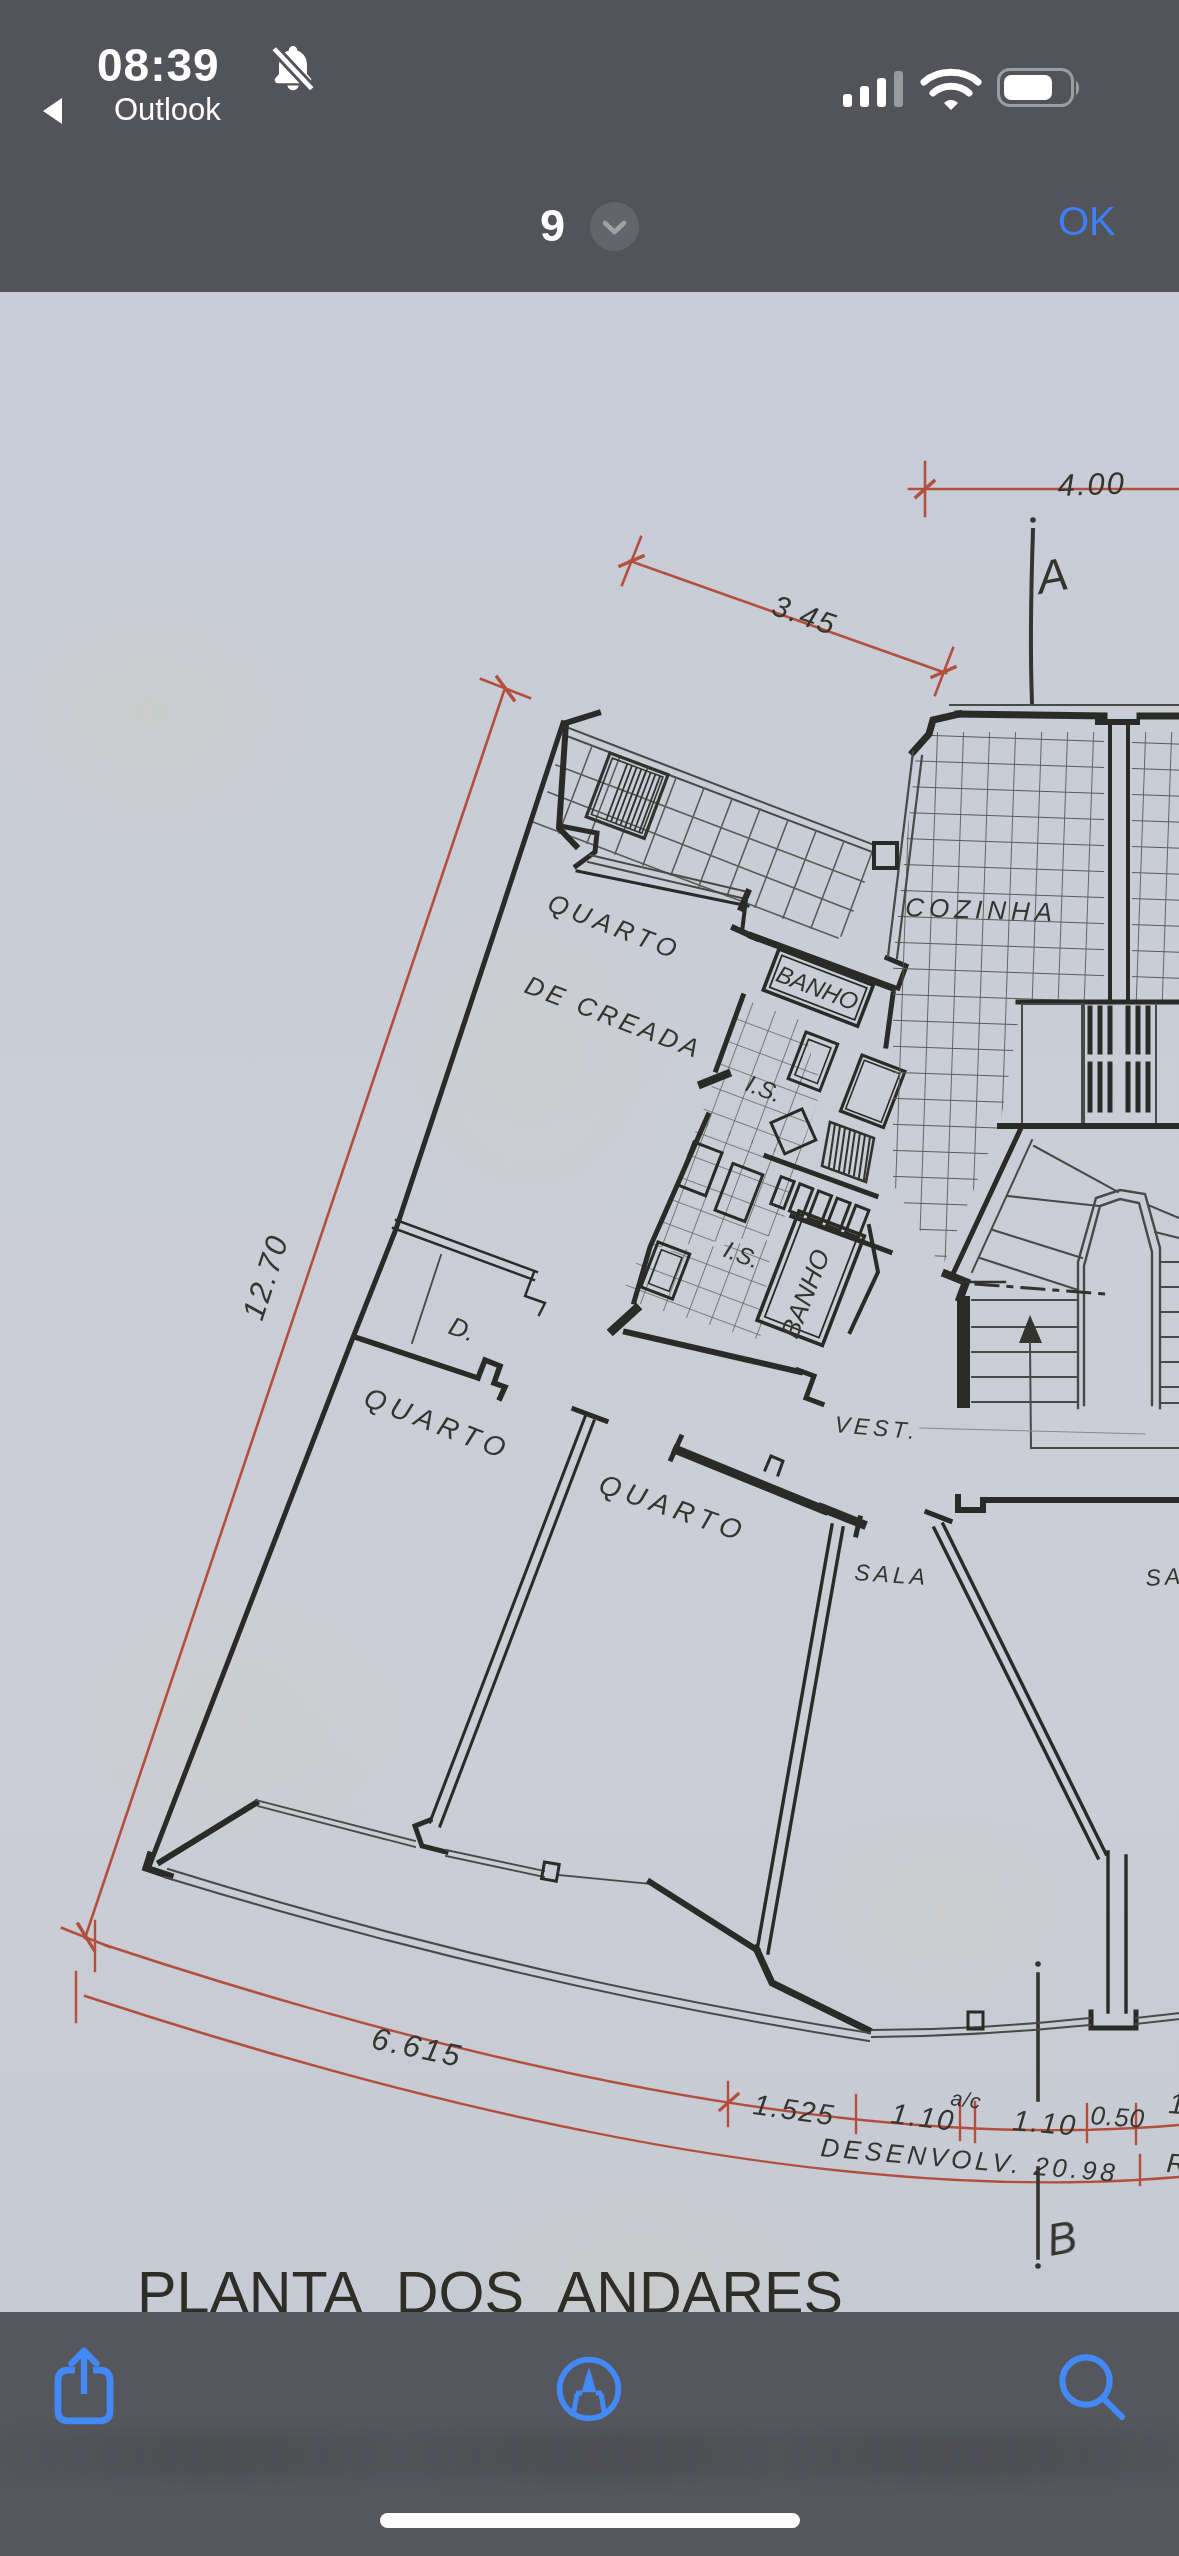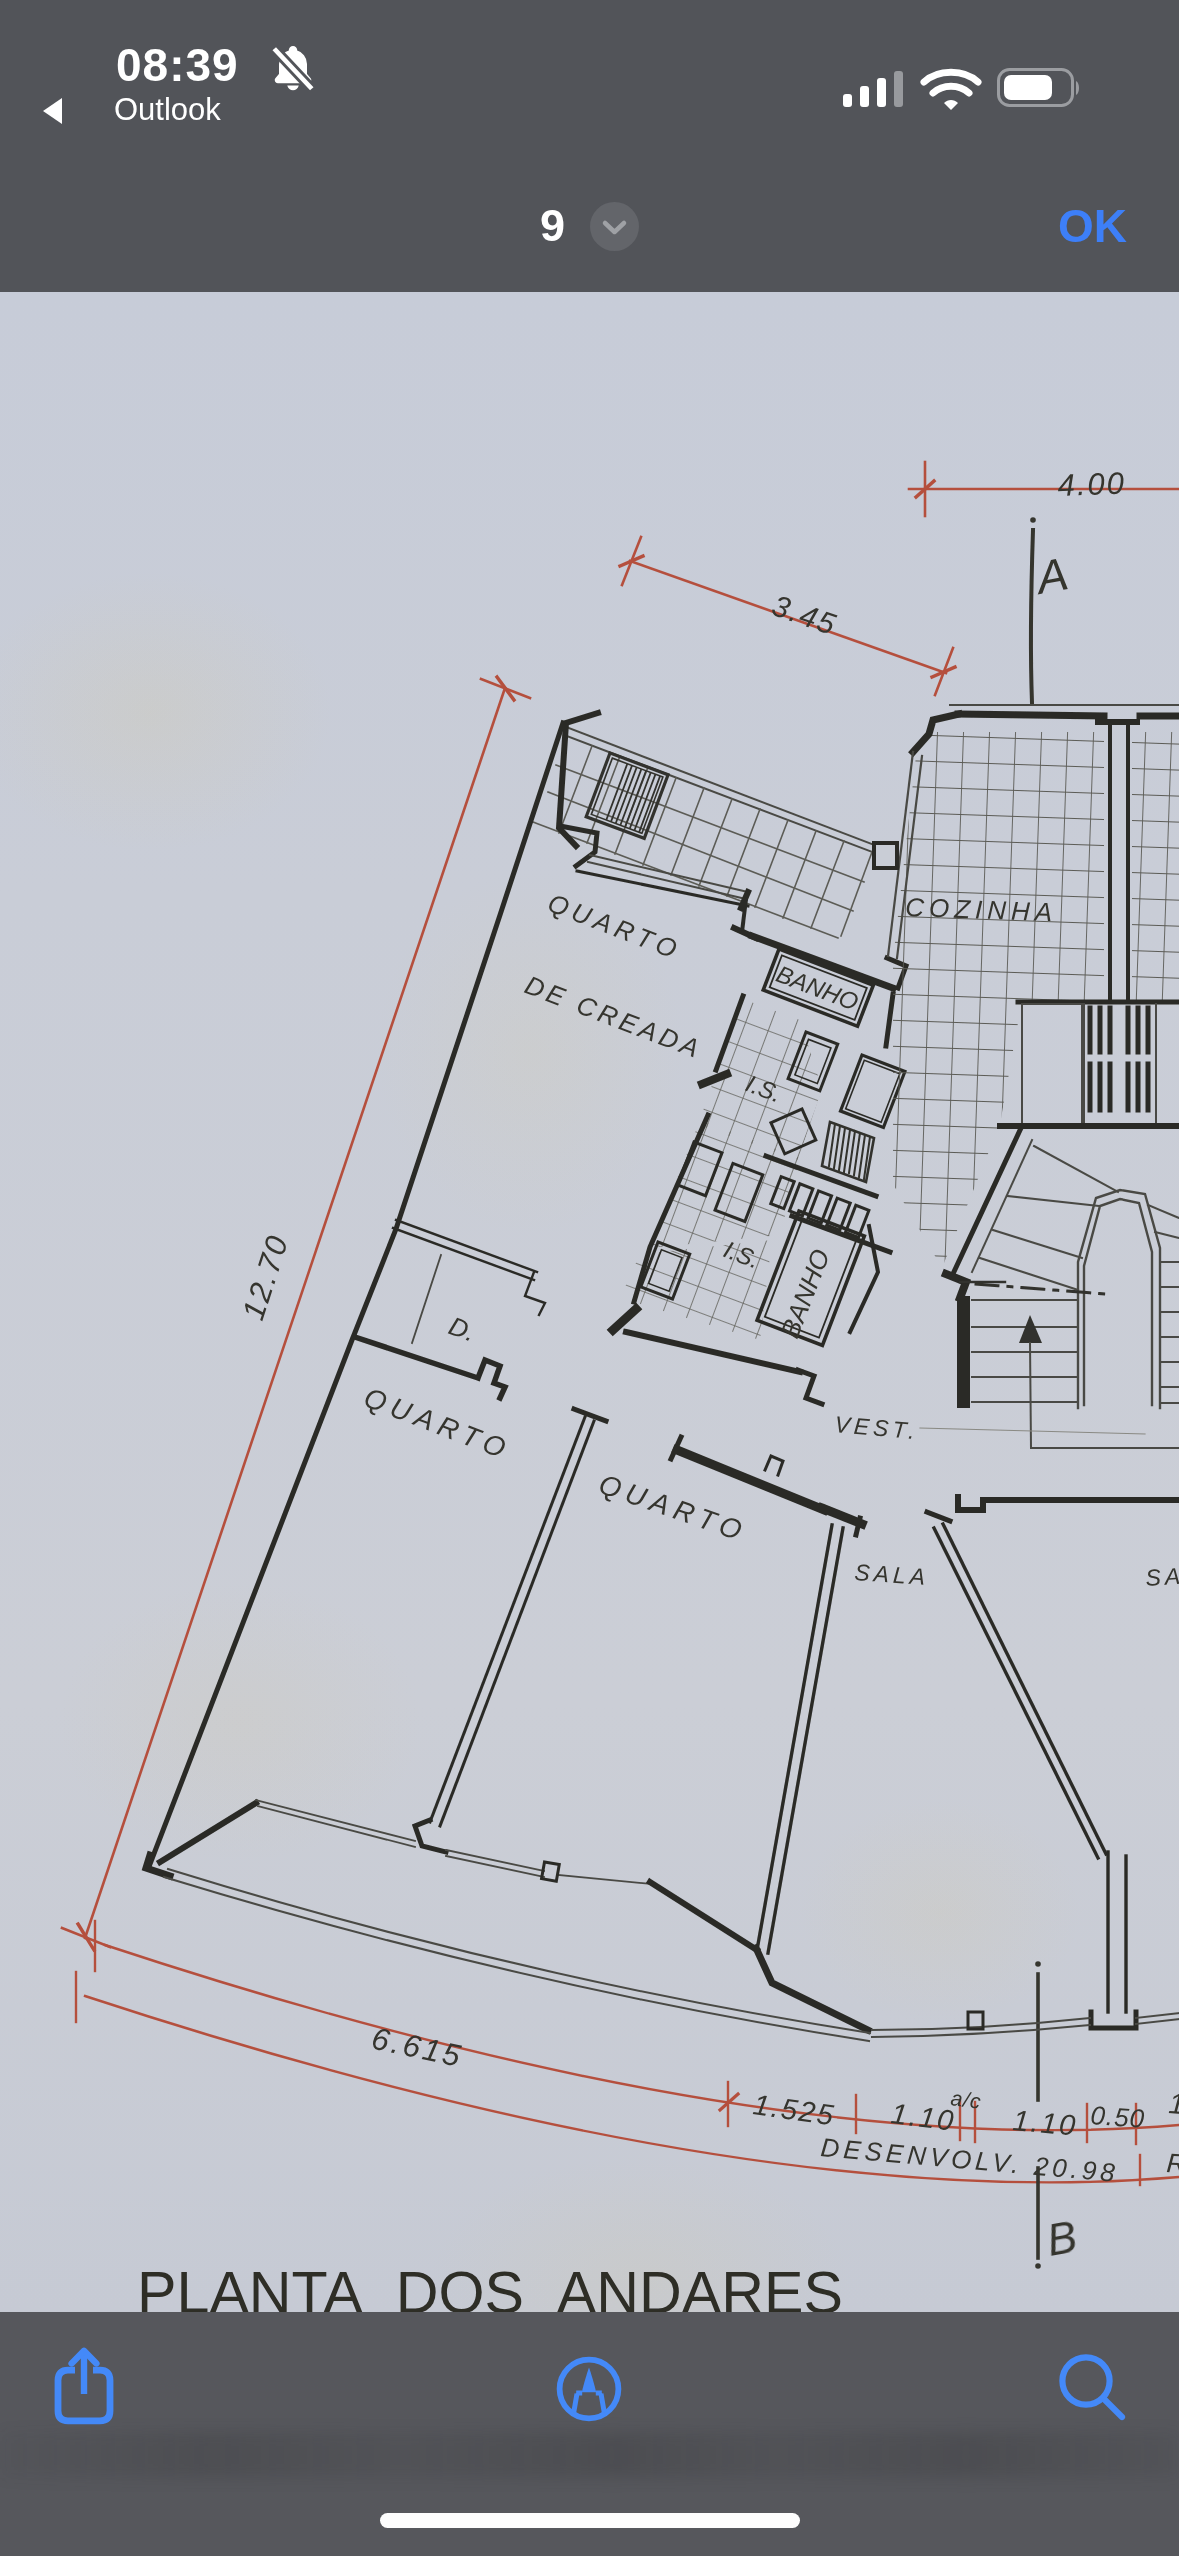--- a/index.html
+++ b/index.html
@@ -10,25 +10,25 @@
     background:
       radial-gradient(ellipse 260px 200px at 150px 420px, rgba(214,200,150,.18), rgba(214,200,150,0) 70%),
       radial-gradient(ellipse 220px 260px at 530px 760px, rgba(216,204,160,.15), rgba(216,204,160,0) 70%),
       radial-gradient(ellipse 200px 160px at 940px 1620px, rgba(214,200,150,.14), rgba(214,200,150,0) 70%),
       radial-gradient(ellipse 260px 200px at 240px 1430px, rgba(210,196,150,.13), rgba(210,196,150,0) 70%),
       radial-gradient(ellipse 300px 180px at 640px 1990px, rgba(214,202,156,.16), rgba(214,202,156,0) 70%),
       linear-gradient(180deg,#c7ccd8 0%,#c9cdd7 30%,#cbced6 70%,#c6cad4 100%);
   }
   
   #topbar{position:absolute;left:0;top:0;width:1179px;height:292px;background:#525459;color:#fff;}
-  #clock{position:absolute;left:116px;top:38px;font-size:46px;font-weight:700;letter-spacing:1px;color:#fff;}
+  #clock{position:absolute;left:97px;top:38px;font-size:46px;font-weight:700;letter-spacing:1px;color:#fff;}
   #backlink{position:absolute;left:38px;top:92px;font-size:31px;color:#fff;margin-left:40px;}
   #pagenum{position:absolute;left:540px;top:200px;font-size:45px;font-weight:600;color:#fff;}
   #chev{position:absolute;left:590px;top:202px;width:49px;height:49px;border-radius:50%;background:#63656a;}
-  #okbtn{position:absolute;left:1058px;top:199px;font-size:46px;font-weight:700;color:#3d7ff8;}
+  #okbtn{position:absolute;left:1058px;top:199px;font-size:40px;font-weight:400;color:#3d7ff8;}
   
   #botbar{position:absolute;left:0;top:2312px;width:1179px;height:244px;background:#56575c;}
   #botsmudge{position:absolute;left:0;top:2432px;width:1179px;height:46px;
      background:linear-gradient(90deg,rgba(40,40,42,.04) 0%,rgba(44,44,46,.2) 18%,rgba(44,44,46,.1) 34%,rgba(44,44,46,.22) 52%,rgba(44,44,46,.11) 66%,rgba(44,44,46,.22) 82%,rgba(44,44,46,.08) 100%);
      filter:blur(7px);}
   #homebar{position:absolute;left:380px;top:2513px;width:420px;height:15px;border-radius:8px;background:#fdfdfd;}
   svg{position:absolute;left:0;top:0;}
   .lbl{fill:#35342e;font-family:"Liberation Sans",sans-serif;font-style:italic;}
 </style>
 </head>

